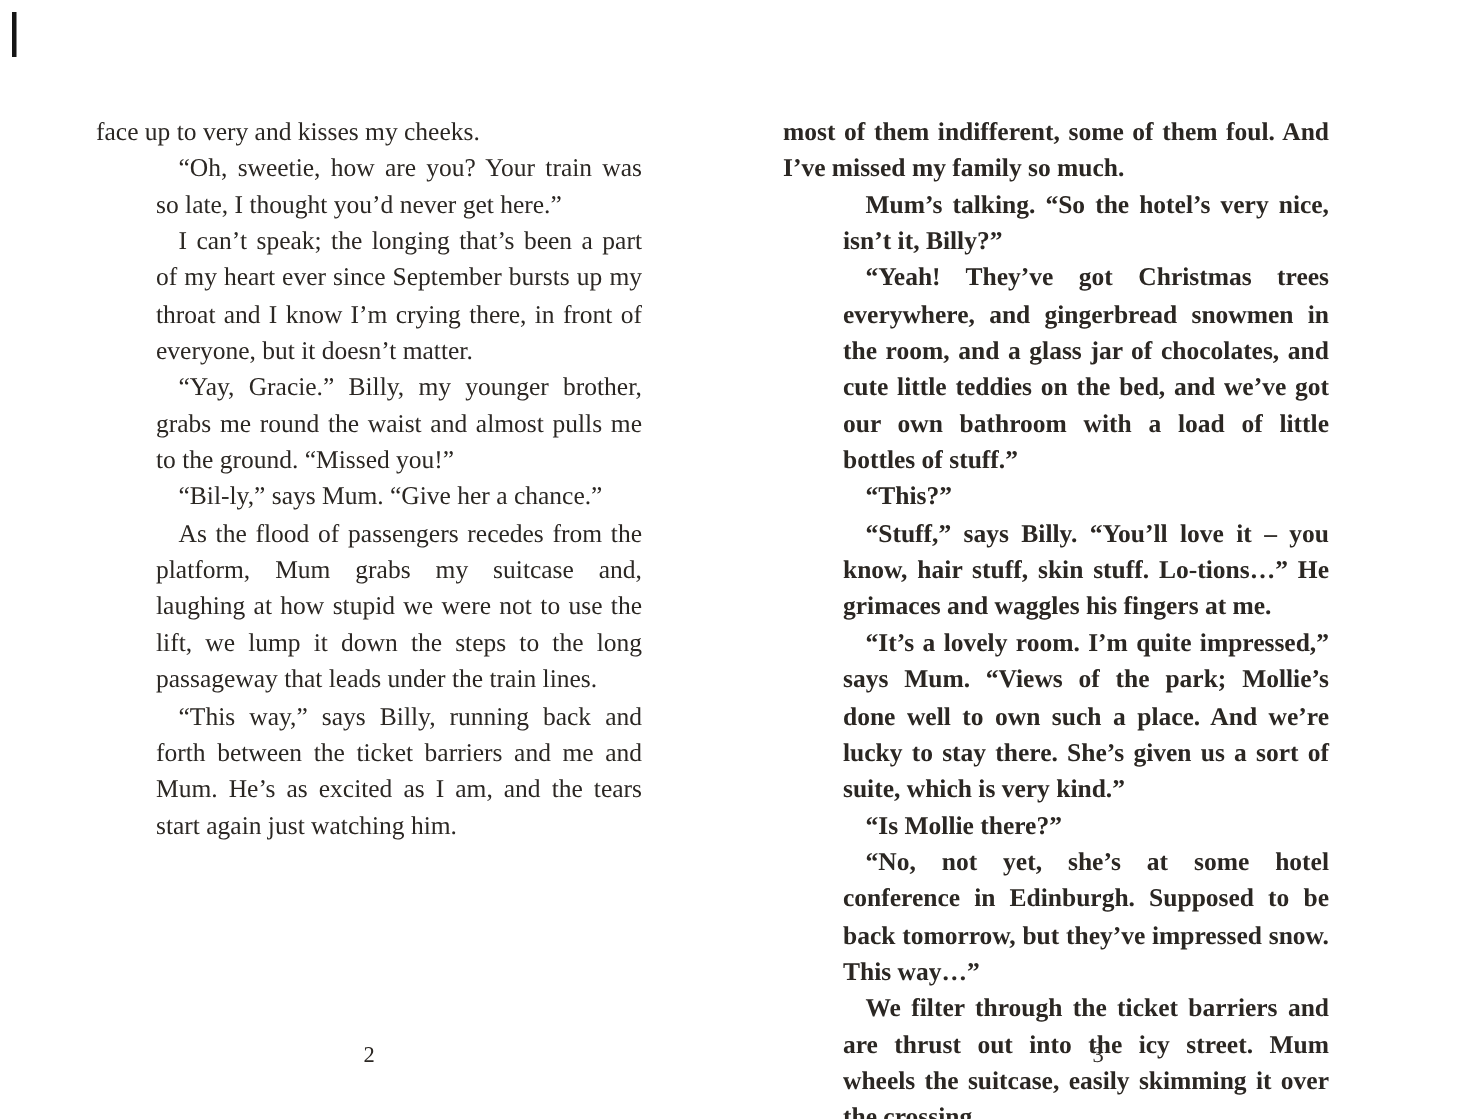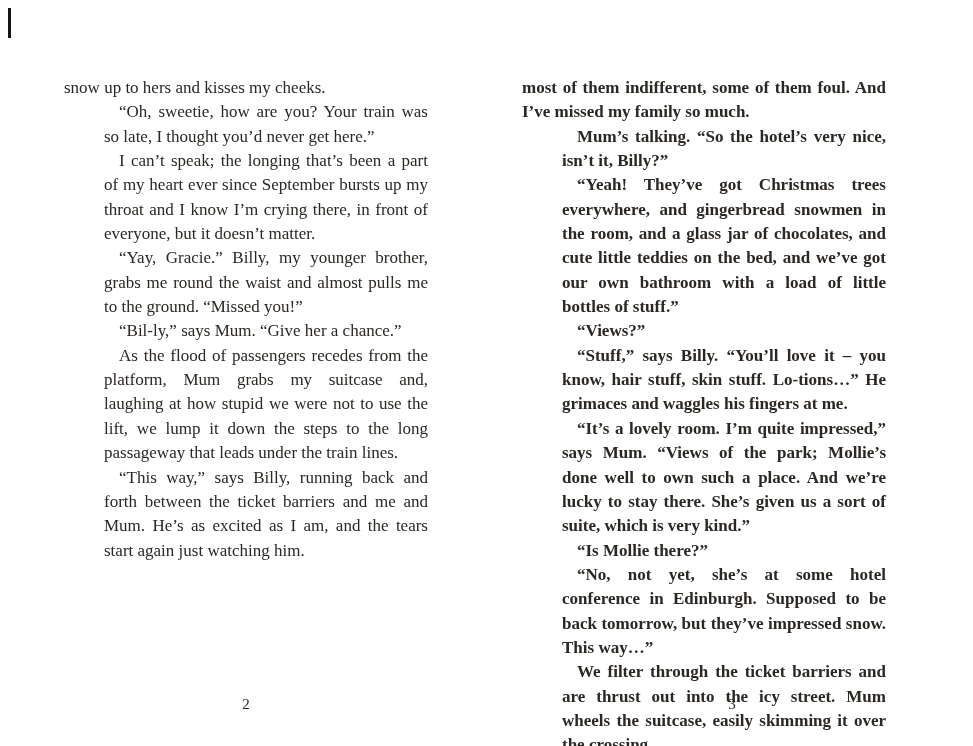--- a/index.html
+++ b/index.html
@@ -56,36 +56,36 @@
 </style>
 </head>
 <body>
 
 <div class="spread">
 
   <div class="edge-mark"></div>
 
   <section class="page page-left">
     <div class="page-text">
-        <p class="para">snow up to hers and kisses my cheeks.</p>
+        <p class="para">face up to very and kisses my cheeks.</p>
         <p class="para indent">“Oh, sweetie, how are you? Your train was so late, I thought you’d never get here.”</p>
         <p class="para indent">I can’t speak; the longing that’s been a part of my heart ever since September bursts up my throat and I know I’m crying there, in front of everyone, but it doesn’t matter.</p>
         <p class="para indent">“Yay, Gracie.” Billy, my younger brother, grabs me round the waist and almost pulls me to the ground. “Missed you!”</p>
         <p class="para indent">“Bil-ly,” says Mum. “Give her a chance.”</p>
         <p class="para indent">As the flood of passengers recedes from the platform, Mum grabs my suitcase and, laughing at how stupid we were not to use the lift, we lump it down the steps to the long passageway that leads under the train lines.</p>
         <p class="para indent">“This way,” says Billy, running back and forth between the ticket barriers and me and Mum. He’s as excited as I am, and the tears start again just watching him.</p>
       </div>
   </section>
 
   <section class="page page-right">
     <div class="page-text">
         <p class="para">most of them indifferent, some of them foul. And I’ve missed my family so much.</p>
         <p class="para indent">Mum’s talking. “So the hotel’s very nice, isn’t it, Billy?”</p>
         <p class="para indent">“Yeah! They’ve got Christmas trees everywhere, and gingerbread snowmen in the room, and a glass jar of chocolates, and cute little teddies on the bed, and we’ve got our own bathroom with a load of little bottles of stuff.”</p>
-        <p class="para indent">“Views?”</p>
+        <p class="para indent">“This?”</p>
         <p class="para indent">“Stuff,” says Billy. “You’ll love it – you know, hair stuff, skin stuff. Lo-tions…” He grimaces and waggles his fingers at me.</p>
         <p class="para indent">“It’s a lovely room. I’m quite impressed,” says Mum. “Views of the park; Mollie’s done well to own such a place. And we’re lucky to stay there. She’s given us a sort of suite, which is very kind.”</p>
         <p class="para indent">“Is Mollie there?”</p>
         <p class="para indent">“No, not yet, she’s at some hotel conference in Edinburgh. Supposed to be back tomorrow, but they’ve impressed snow. This way…”</p>
         <p class="para indent">We filter through the ticket barriers and are thrust out into the icy street. Mum wheels the suitcase, easily skimming it over the crossing,</p>
       </div>
   </section>
 
   <div class="page-number page-number-left">2</div>
 

